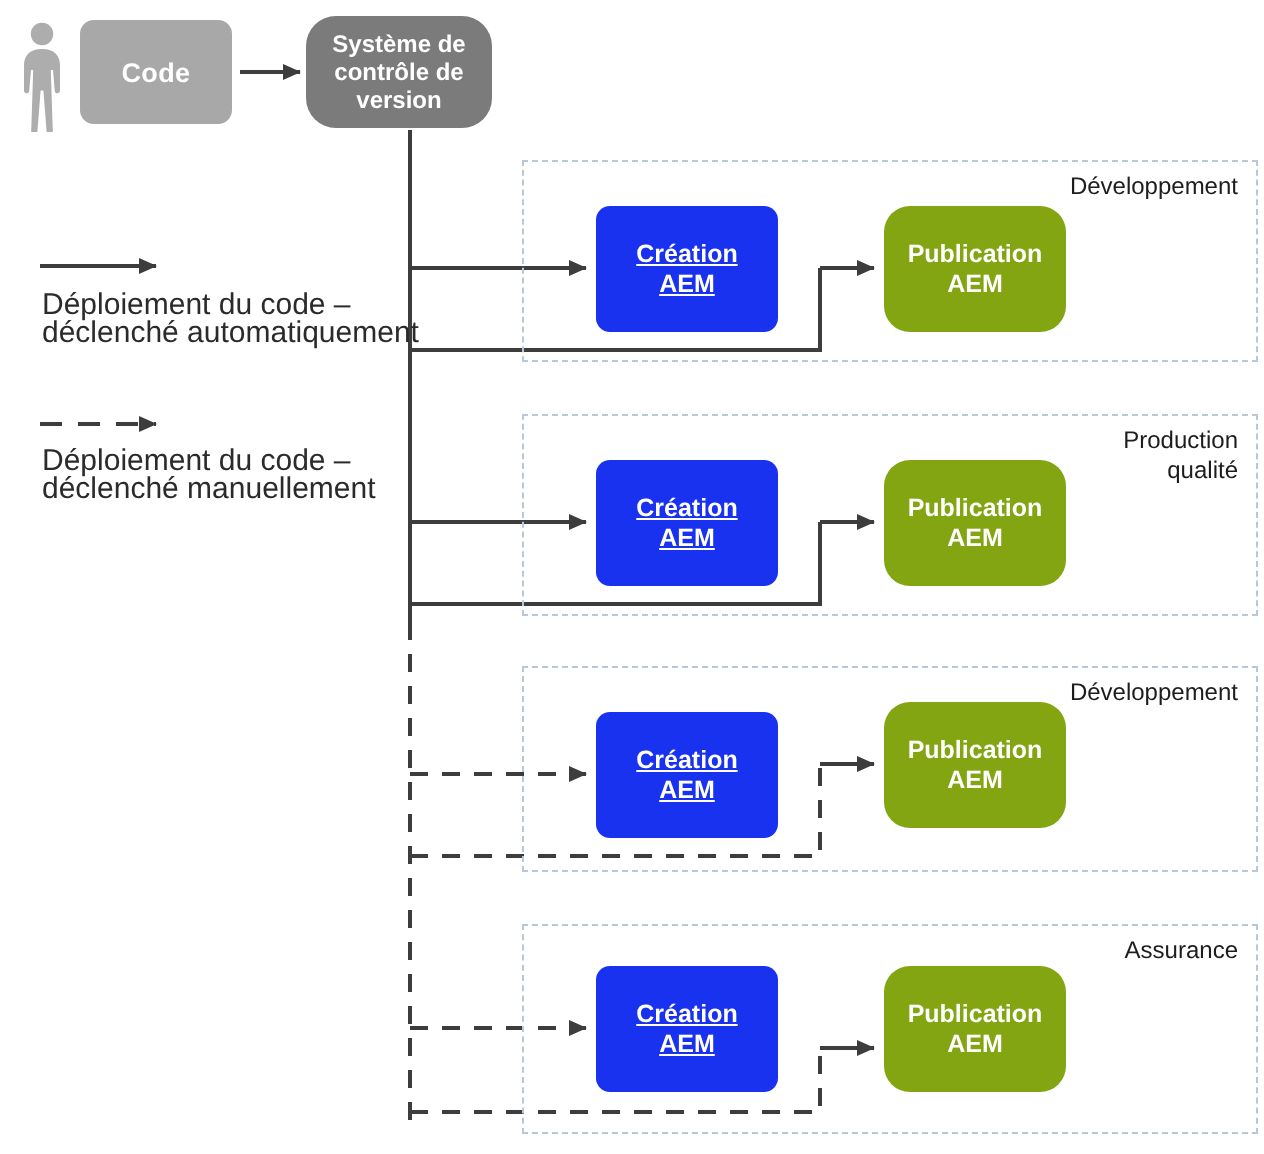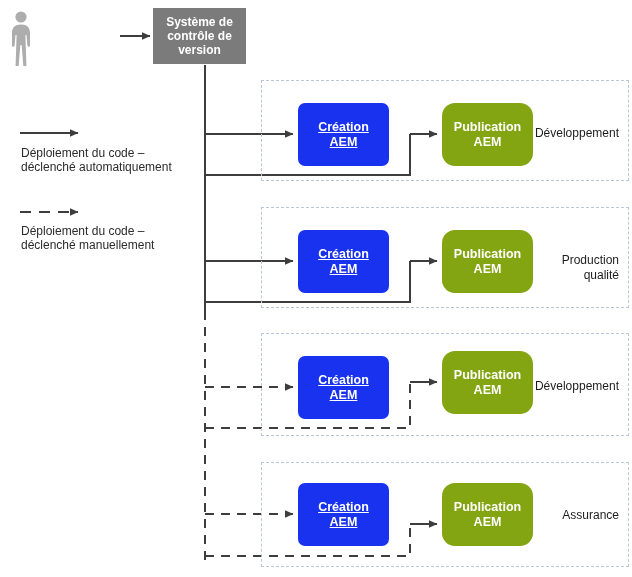--- a/index.html
+++ b/index.html
@@ -51,37 +51,37 @@
     justify-content: center;
     letter-spacing: .2px;
   }
   .box-vcs {
     position: absolute;
     left: 153px;
     top: 8px;
     width: 93px;
     height: 56px;
     background: #7b7b7b;
-    border-radius: 0;
+    border-radius: 15px;
     color: #ffffff;
     font-size: 12px;
     font-weight: bold;
     line-height: 14px;
     display: flex;
     align-items: center;
     justify-content: center;
     text-align: center;
     padding: 0 3px;
     box-sizing: border-box;
   }
 
   
   .legend-text {
     position: absolute;
-    font-size: 12px;
+    font-size: 15px;
     color: #2b2b2b;
     line-height: 14px;
     white-space: pre-line;
   }
   #legend-auto-text  { left: 21px; top: 146px; }
   #legend-manual-text{ left: 21px; top: 224px; }
 
   
   .env {
     position: absolute;
@@ -93,21 +93,20 @@
   }
   .env-label {
     position: absolute;
     right: 9px;
     top: 5px;
     font-size: 12px;
     color: #1d1d1d;
     text-align: right;
     line-height: 15px;
     white-space: pre-line;
-    margin-top: 40px;
   }
 
   
   .node {
     position: absolute;
     width: 91px;
     height: 63px;
     border-radius: 7px;
     color: #ffffff;
     font-size: 12.5px;
@@ -165,20 +164,23 @@
 
   <svg class="person" viewBox="0 0 26 56">
     <circle cx="13" cy="7" r="5.6" fill="#adadad"></circle>
     <path d="M13,14.5 c-6.2,0 -9,3.2 -9,8.4 l0,12.5 c0,1.6 2.4,1.6 2.6,0.2
              l0.9,-10.6 l1.1,0 l-1.0,30.6 c0,1.5 3.0,1.5 3.1,0.1
              l1.6,-20.4 l1.4,0 l1.6,20.4 c0.1,1.4 3.1,1.4 3.1,-0.1
              l-1.0,-30.6 l1.1,0 l0.9,10.6 c0.2,1.4 2.6,1.4 2.6,-0.2
              l0,-12.5 c0,-5.2 -2.8,-8.4 -9,-8.4 z" fill="#adadad"></path>
   </svg>
 
+  <div class="box-code">
+    <span>Code</span>
+  </div>
   <div class="box-vcs">
     <span>Système
 de contrôle
 de version</span>
   </div>
 
   <div class="legend-text" id="legend-auto-text">Déploiement du code –
 déclenché automatiquement</div>
   <div class="legend-text" id="legend-manual-text">Déploiement du code –
 déclenché manuellement</div>

